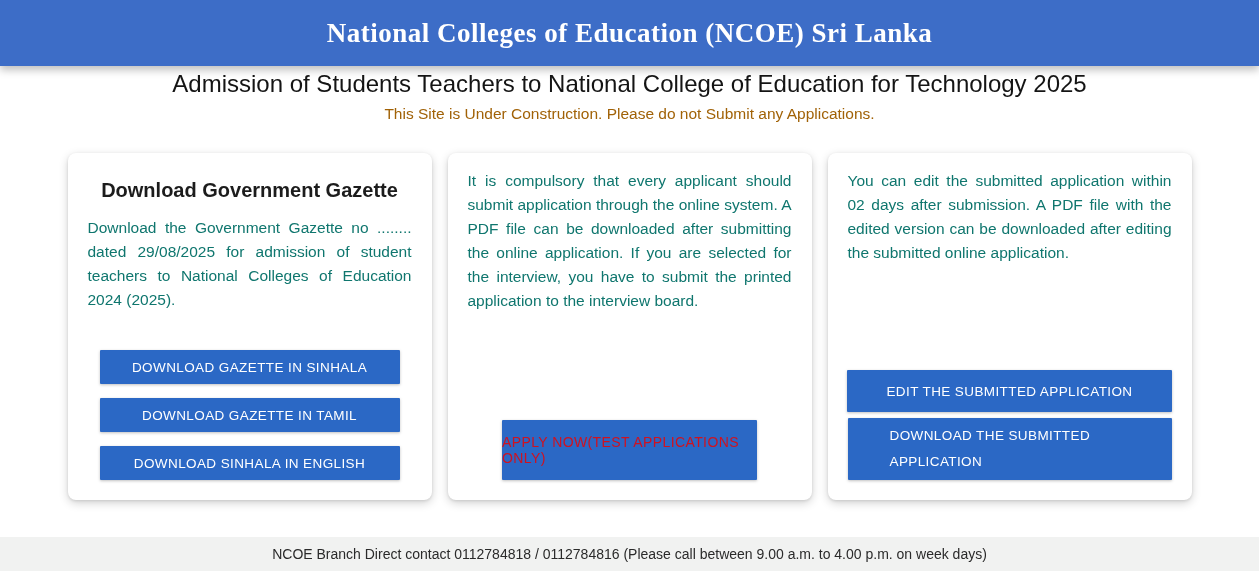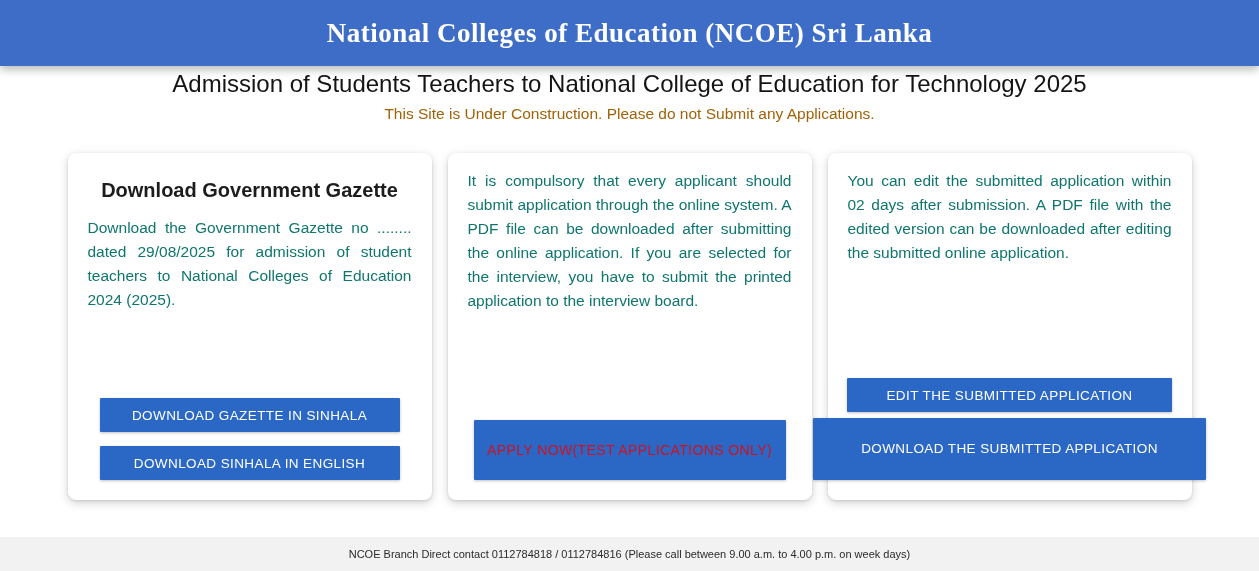--- a/index.html
+++ b/index.html
@@ -88,42 +88,42 @@
     border: none;
     border-radius: 1px;
     font-family: "Liberation Sans", sans-serif;
     font-size: 13.5px;
     letter-spacing: 0.4px;
     cursor: pointer;
     box-shadow: 0 1px 3px rgba(0,0,0,0.25);
   }
   .btn-gazette { width: 300px; height: 34px; margin-top: 14px; }
   .btn-apply {
-    width: 312px; height: 60px;
+    width: 255px; height: 60px;
     color: #cf1220;
     font-size: 14px;
   }
-  .btn-edit { width: 325px; height: 34px; }
+  .btn-edit { width: 325px; height: 42px; }
   .btn-download-submitted {
-    width: 393px; min-height: 62px;
+    width: 324px; min-height: 62px;
     margin-top: 6px;
     line-height: 26px;
     padding: 5px 42px;
     flex-direction: column;
   }
   
   .footer {
     margin-top: auto;
     flex: 0 0 auto;
     height: 34px;
     background: #f1f2f1;
     display: flex;
     align-items: center;
     justify-content: center;
-    font-size: 11px;
+    font-size: 14px;
     color: #2a2a2a;
   }
 </style>
 </head>
 <body>
 
 <header class="topbar">
   <h1>National Colleges of Education (NCOE) Sri Lanka</h1>
 </header>
 
@@ -131,20 +131,21 @@
   <h2 class="page-heading">Admission of Students Teachers to National College of Education for Technology 2025</h2>
   <div class="notice">This Site is Under Construction. Please do not Submit any Applications.</div>
 
   <div class="cards">
 
     <section class="card">
       <h3 class="card-title">Download Government Gazette</h3>
       <p class="card-body">Download the Government Gazette no ........ dated 29/08/2025 for admission of student teachers to National Colleges of Education 2024 (2025).</p>
       <div class="btn-stack">
         <button class="btn btn-gazette">DOWNLOAD GAZETTE IN SINHALA</button>
+        <button class="btn btn-gazette">DOWNLOAD GAZETTE IN TAMIL</button>
         <button class="btn btn-gazette">DOWNLOAD SINHALA IN ENGLISH</button>
       </div>
     </section>
 
     <section class="card">
       <p class="card-body">It is compulsory that every applicant should submit application through the online system. A PDF file can be downloaded after submitting the online application. If you are selected for the interview, you have to submit the printed application to the interview board.</p>
       <div class="btn-stack">
         <button class="btn btn-apply">APPLY NOW(TEST APPLICATIONS ONLY)</button>
       </div>
     </section>

